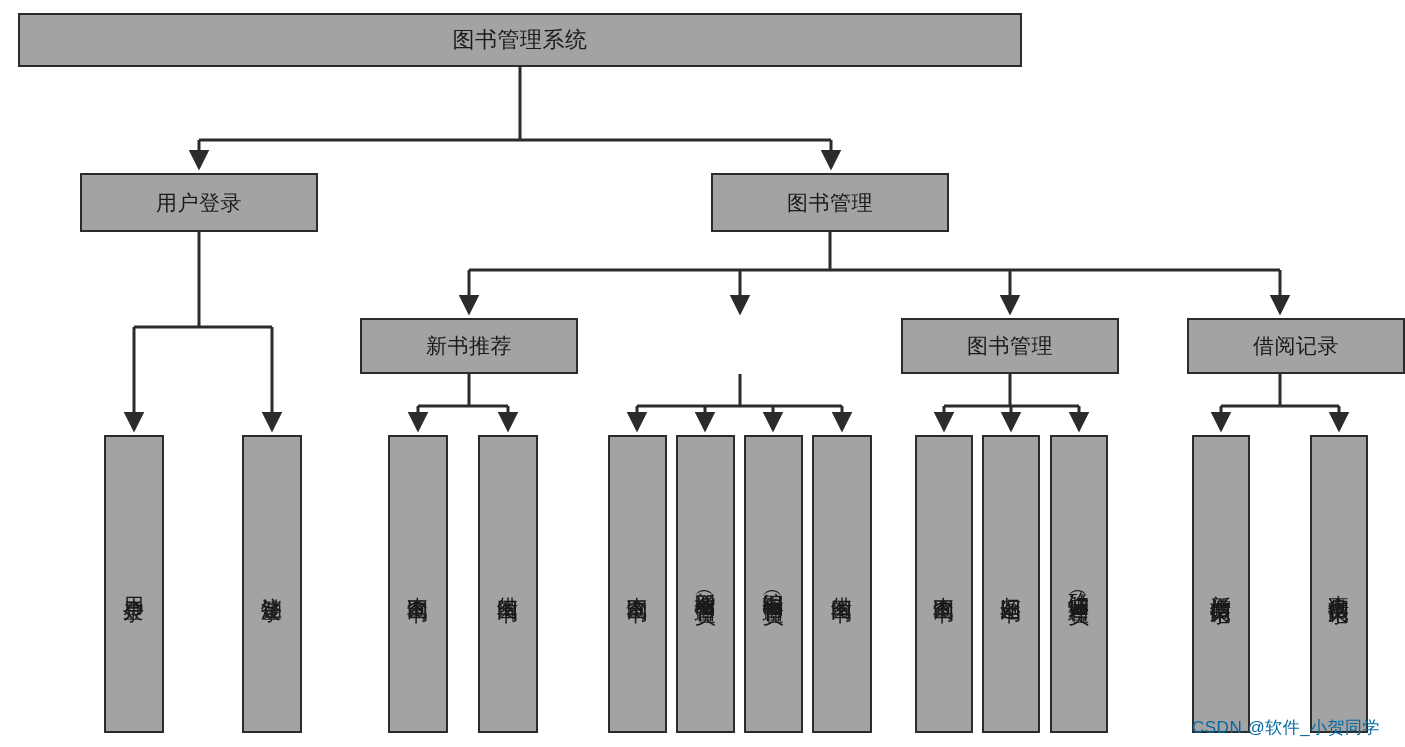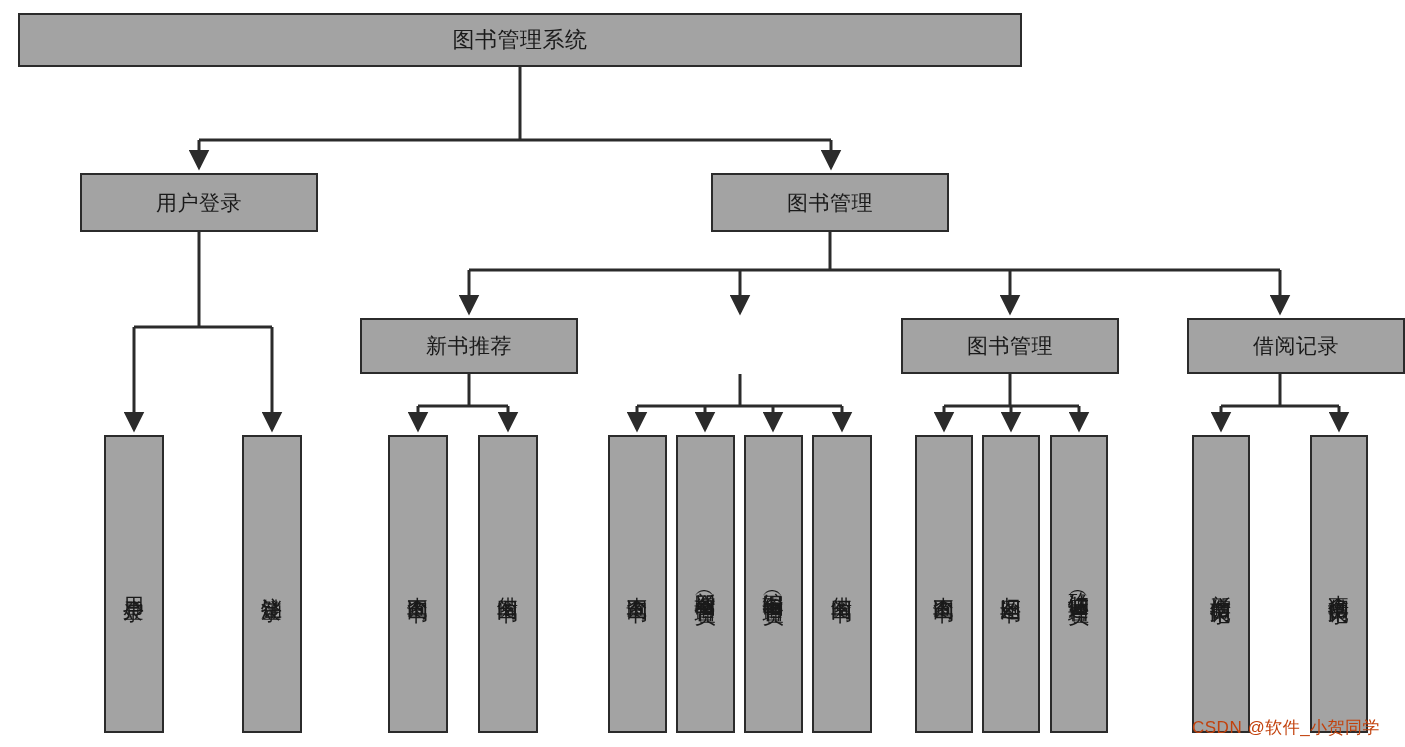--- a/index.html
+++ b/index.html
@@ -59,21 +59,21 @@
     writing-mode: vertical-rl;
     text-orientation: upright;
     font-size: 21px;
     letter-spacing: 2px;
     line-height: 1;
     white-space: nowrap;
   }
   .watermark {
     position: absolute;
     font-size: 17px;
-    color: #c2410c;
+    color: #0369a1;
     white-space: nowrap;
     letter-spacing: 0.5px;
   }
 </style>
 </head>
 <body>
 
 <div id="canvas">
 
   <svg id="edges" viewBox="0 0 1405 747" width="1405" height="747" xmlns="http://www.w3.org/2000/svg">

